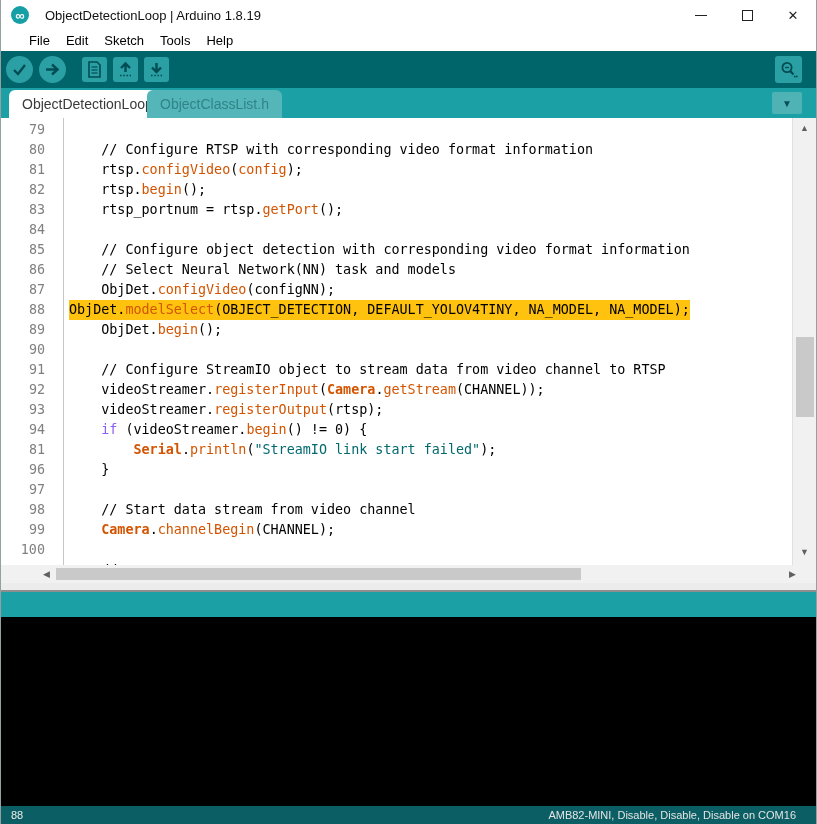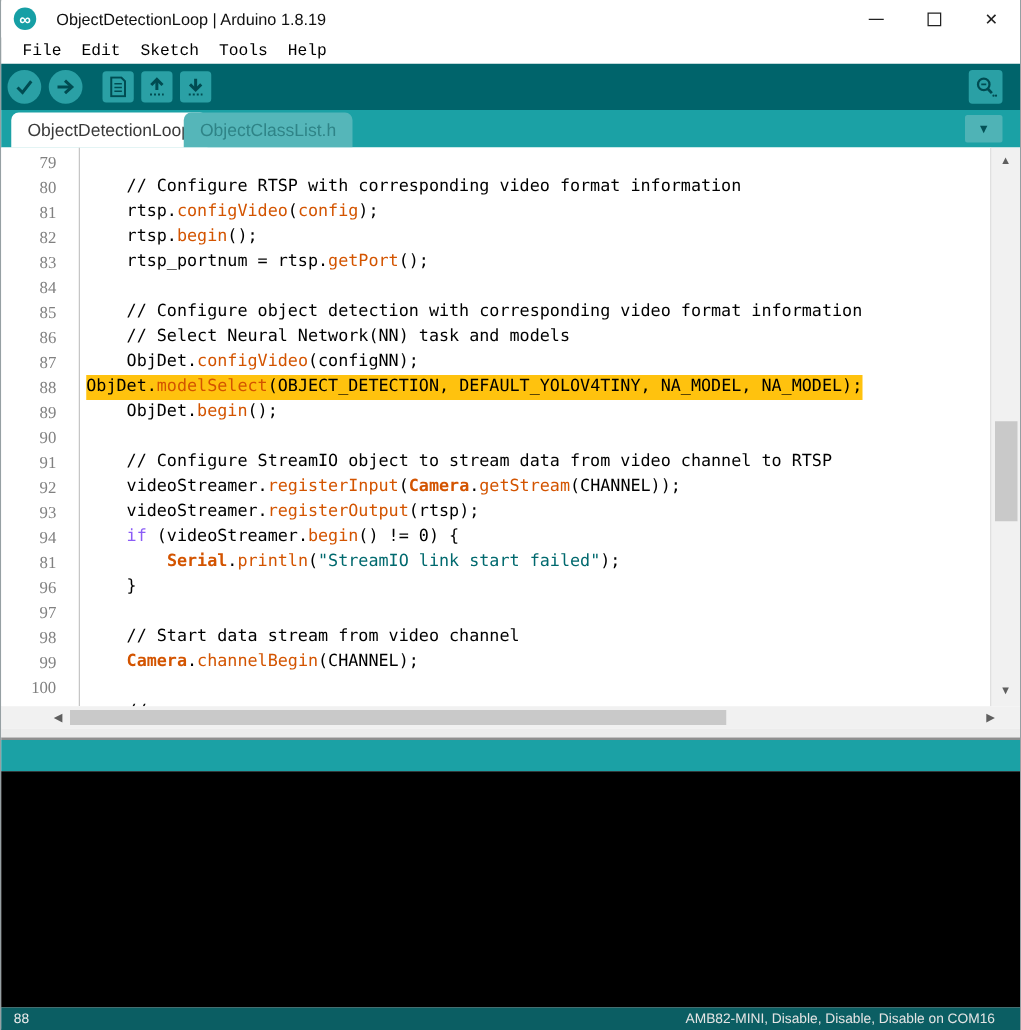--- a/index.html
+++ b/index.html
@@ -15,21 +15,21 @@
   .titlebar { position:absolute; left:1px; right:1px; top:0; height:30px; background:#fff; display:flex; align-items:center; }
   .app-icon { width:18px; height:18px; border-radius:50%; background:#169fa5; color:#fff; font-weight:bold;
               display:flex; align-items:center; justify-content:center; font-size:13px; margin-left:10px; line-height:1; }
   .title-text { margin-left:16px; font-size:13px; color:#101010; }
   .win-controls { margin-left:auto; display:flex; height:30px; }
   .win-btn { width:46px; height:30px; display:flex; align-items:center; justify-content:center; font-size:13px; color:#222; cursor:default; }
   .max-box { width:11px; height:11px; border:1px solid #222; display:inline-block; }
   .min-line { width:12px; height:0; border-top:1.5px solid #222; display:inline-block; }
 
   
-  .menubar { position:absolute; left:6px; right:1px; top:30px; height:21px; background:#fff; display:flex; align-items:center; padding-left:4px;font-family:Liberation Mono, monospace; }
+  .menubar { position:absolute; left:17px; right:1px; top:30px; height:21px; background:#fff; display:flex; align-items:center; padding-left:4px; }
   .menu-item { font-size:13px; color:#000; padding:0 8px; height:21px; line-height:21px; }
 
   
   .toolbar { position:absolute; left:1px; right:1px; top:51px; height:37px; background:#00646B; display:flex; align-items:center; padding-left:5px; }
   .tb-circle { width:27px; height:27px; border-radius:50%; background:#2AA0A5; margin-right:6px; display:flex; align-items:center; justify-content:center; }
   .tb-square { width:25px; height:25px; border-radius:3px; background:#2AA0A5; margin-right:6px; display:flex; align-items:center; justify-content:center; }
   .tb-square.first { margin-left:10px; }
   .serial-btn { position:absolute; right:14px; top:5px; width:27px; height:27px; border-radius:3px; background:#2AA0A5; display:flex; align-items:center; justify-content:center; }
 
   
@@ -38,21 +38,21 @@
   .tab.active { left:8px; background:#ffffff; color:#3a3a3a; }
   .tab.inactive { left:146px; background:#55b6b9; color:#2F8487; }
   .tab-dropdown { position:absolute; right:14px; top:4px; width:30px; height:22px; background:#4FB3B6; border-radius:2px;
                   display:flex; align-items:center; justify-content:center; color:#045257; font-size:10px; }
 
   
   .editor { position:absolute; left:1px; top:118px; width:791px; height:447px; background:#fff; overflow:hidden; }
   .gutter-sep { position:absolute; left:62px; top:0; bottom:0; width:1px; background:#c6c6c6; }
   .lines { position:absolute; left:0; top:2px; right:0; }
   .cl { height:20px; display:flex; font-family:"DejaVu Sans Mono", monospace; font-size:13.4px; line-height:20px; white-space:pre; }
-  .ln { width:44px; text-align:right; color:#808080; flex:none;font-family:Liberation Serif, serif; }
+  .ln { width:44px; text-align:right; color:#808080; flex:none; }
   .code { margin-left:24px; }
   .code.hl { background:#FFC20E; }
   .tk-plain { color:#000; }
   .tk-comment { color:#000000;margin-top:12px; }
   .tk-fn { color:#D35400; }
   .tk-cls { color:#D35400; font-weight:bold; }
   .tk-kw { color:#8b5cf6; }
   .tk-str { color:#00696E; }
 
   

